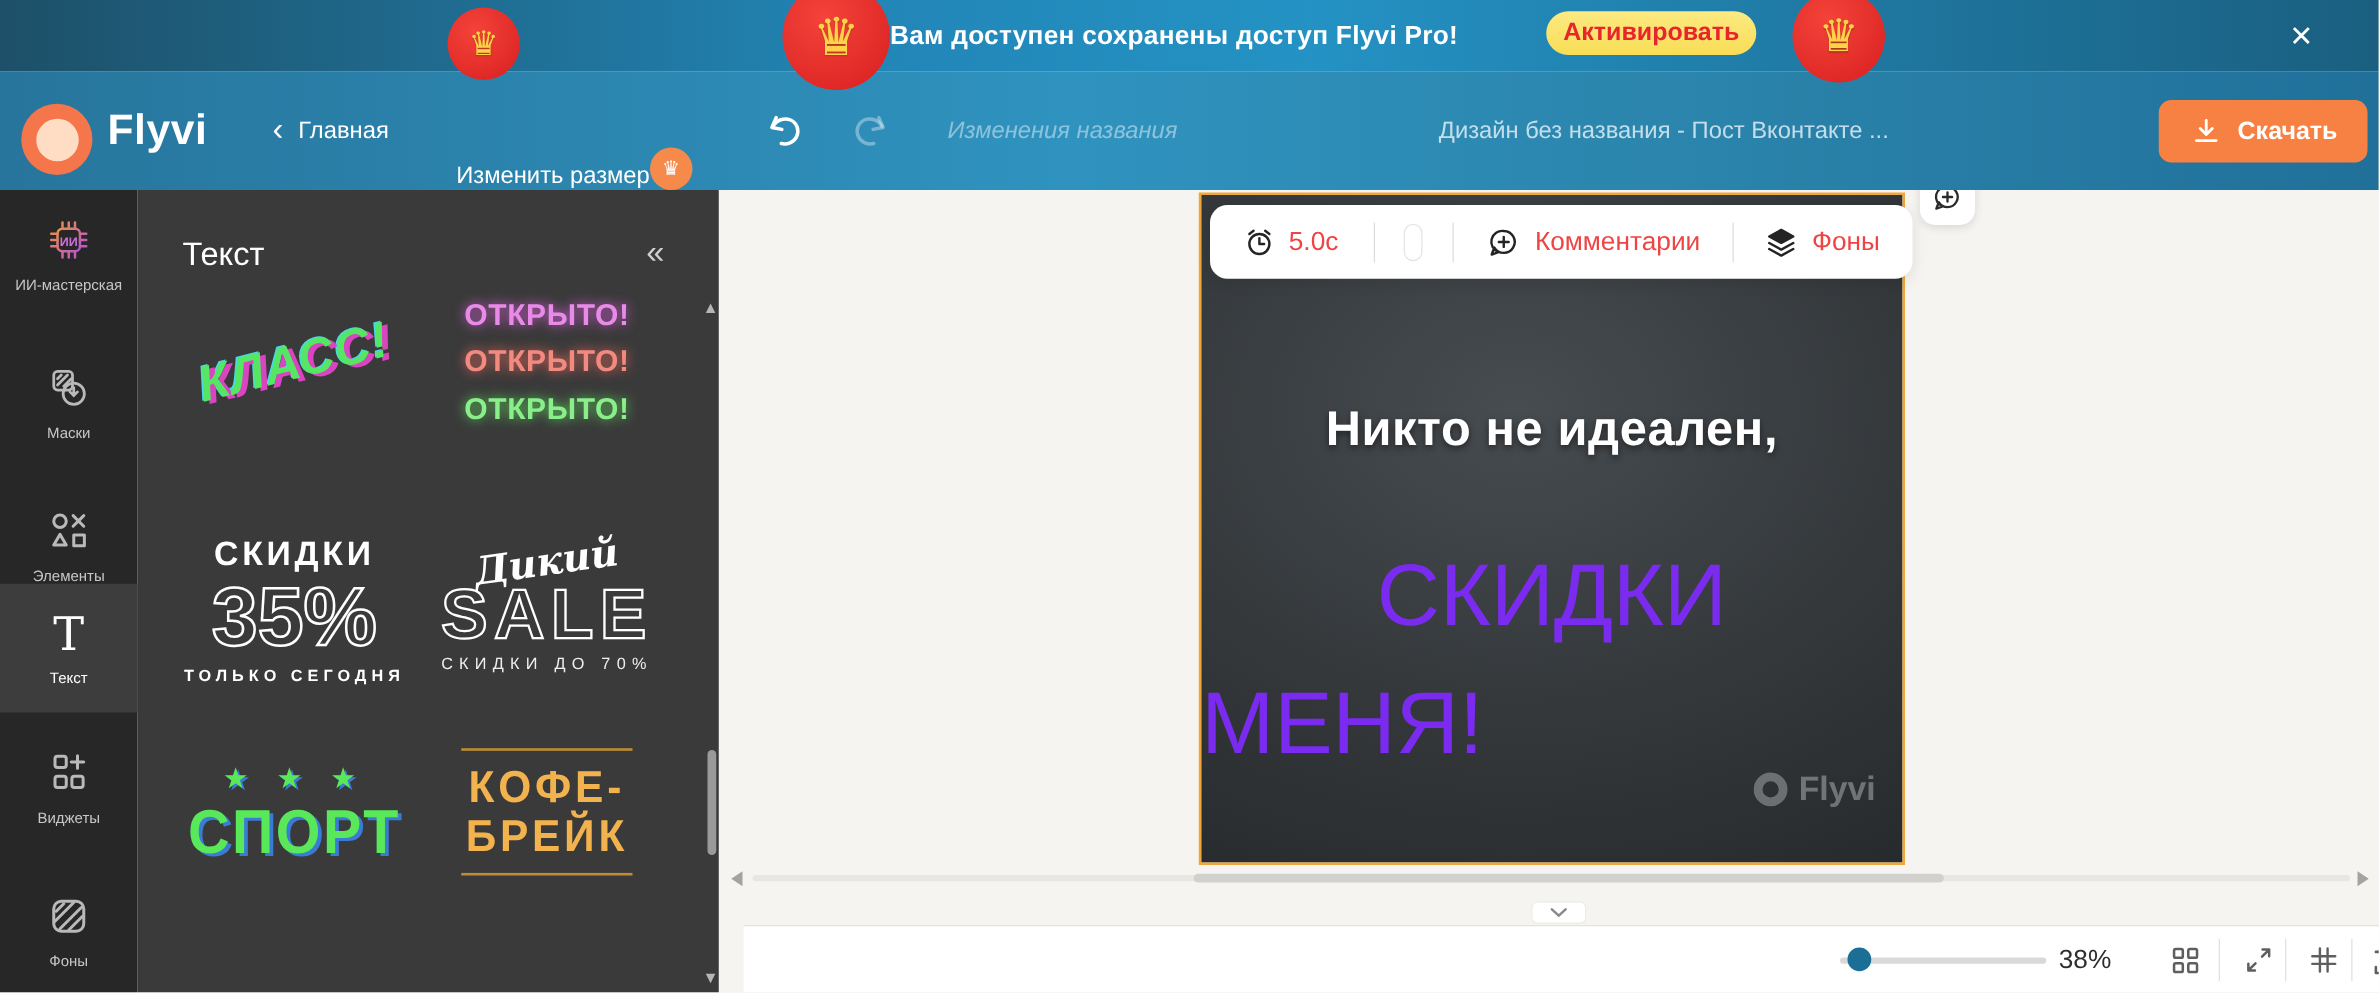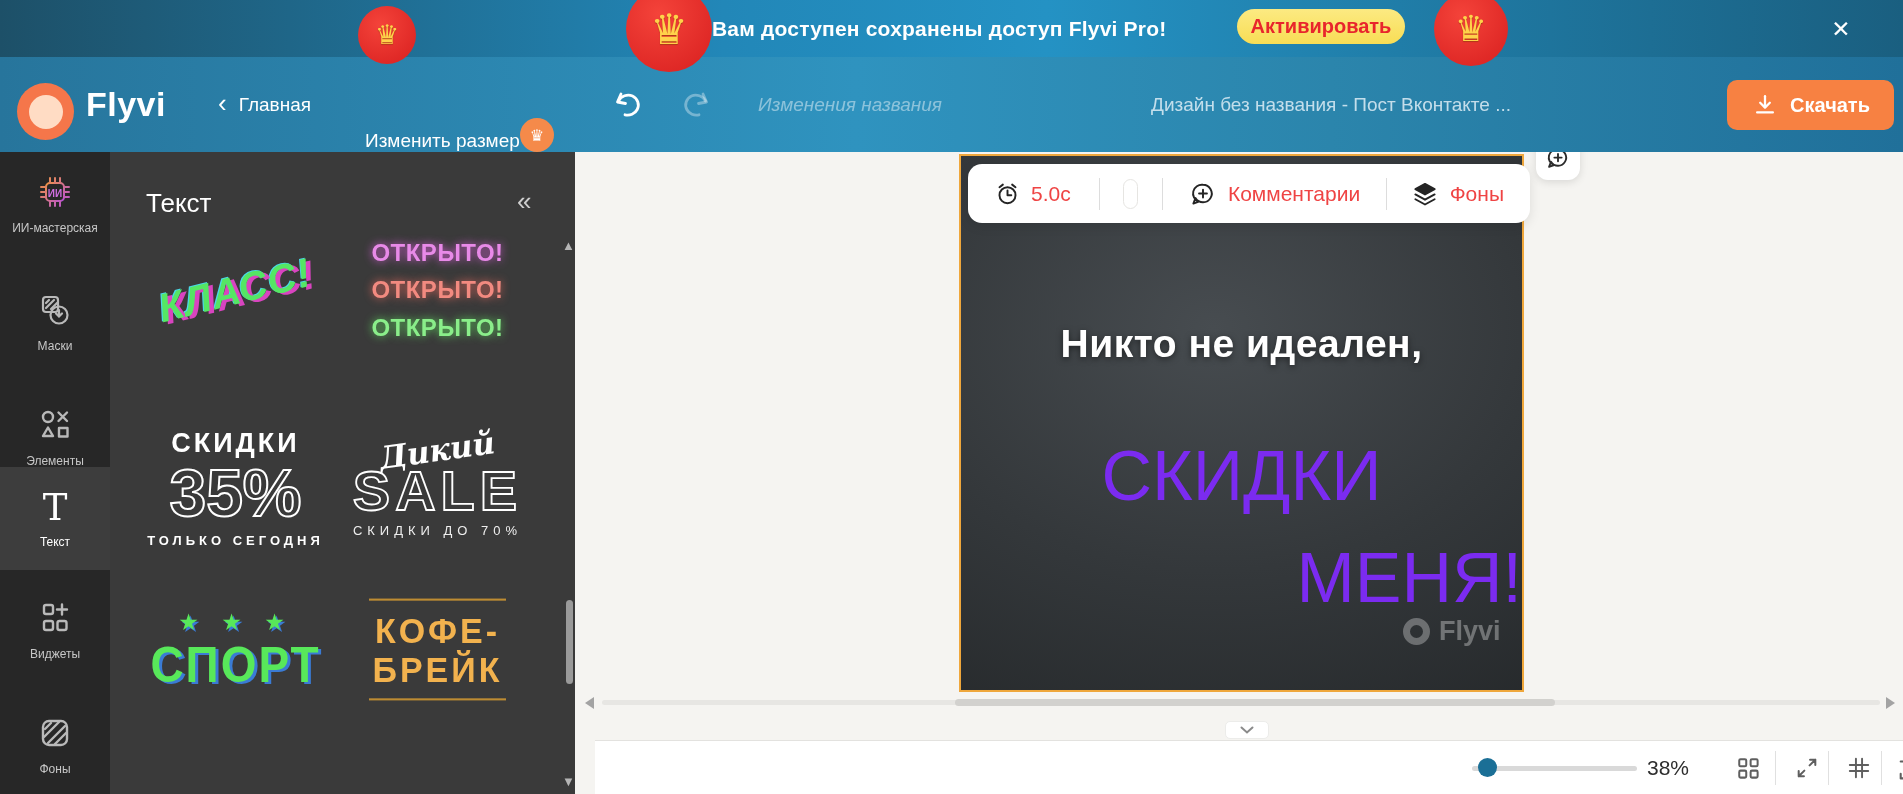--- a/index.html
+++ b/index.html
@@ -85,21 +85,21 @@
   .coffee { color:#f2b24e; font-size:34px; font-weight:bold; letter-spacing:3px; line-height:1.08;
             border-top:2px solid #bd8c33; border-bottom:2px solid #bd8c33; padding:10px 4px; transform:scaleY(1.05); }
 
   
   .canvas { position:absolute; left:959px; top:154px; width:565px; height:538px; z-index:10;
             border:2px solid #efa73c;
             background:radial-gradient(120% 95% at 45% 32%, #474c50 0%, #34383b 48%, #222527 100%);padding-left:48px; }
   .cv-line1 { position:absolute; left:0; top:166px; width:100%; text-align:center; color:#fff;
               font-size:39px; font-weight:bold; letter-spacing:.5px; text-shadow:0 2px 6px rgba(0,0,0,.5); }
   .cv-line2 { position:absolute; left:0; top:280px; width:100%; text-align:center; color:#7b2bf0; font-size:70px; }
-  .cv-line3 { position:absolute; left:0; top:382px; width:100%; text-align:right; color:#7b2bf0; font-size:70px; }
+  .cv-line3 { position:absolute; left:0; top:382px; width:100%; text-align:left; color:#7b2bf0; font-size:70px; }
   .watermark { position:absolute; left:442px; top:460px; display:flex; align-items:center; gap:9px; }
   .wm-ring { width:27px; height:27px; border-radius:50%; border:7px solid rgba(255,255,255,.30); }
   .wm-text { color:rgba(255,255,255,.33); font-size:27px; font-weight:bold; }
 
   
   .cv-toolbar { position:absolute; left:968px; top:164px; width:562px; height:59px; background:#fff; z-index:32;
                 border-radius:14px; box-shadow:0 3px 12px rgba(0,0,0,.10); display:flex; align-items:center; padding:0 26px; }
   .tb-text { color:#ef4444; font-size:21px; }
   .tb-div { width:1px; height:32px; background:#ddd; }
   .swatch { width:30px; height:30px; border-radius:8px; border:1px solid #e6e5e2; background:#fff; cursor:pointer; }

